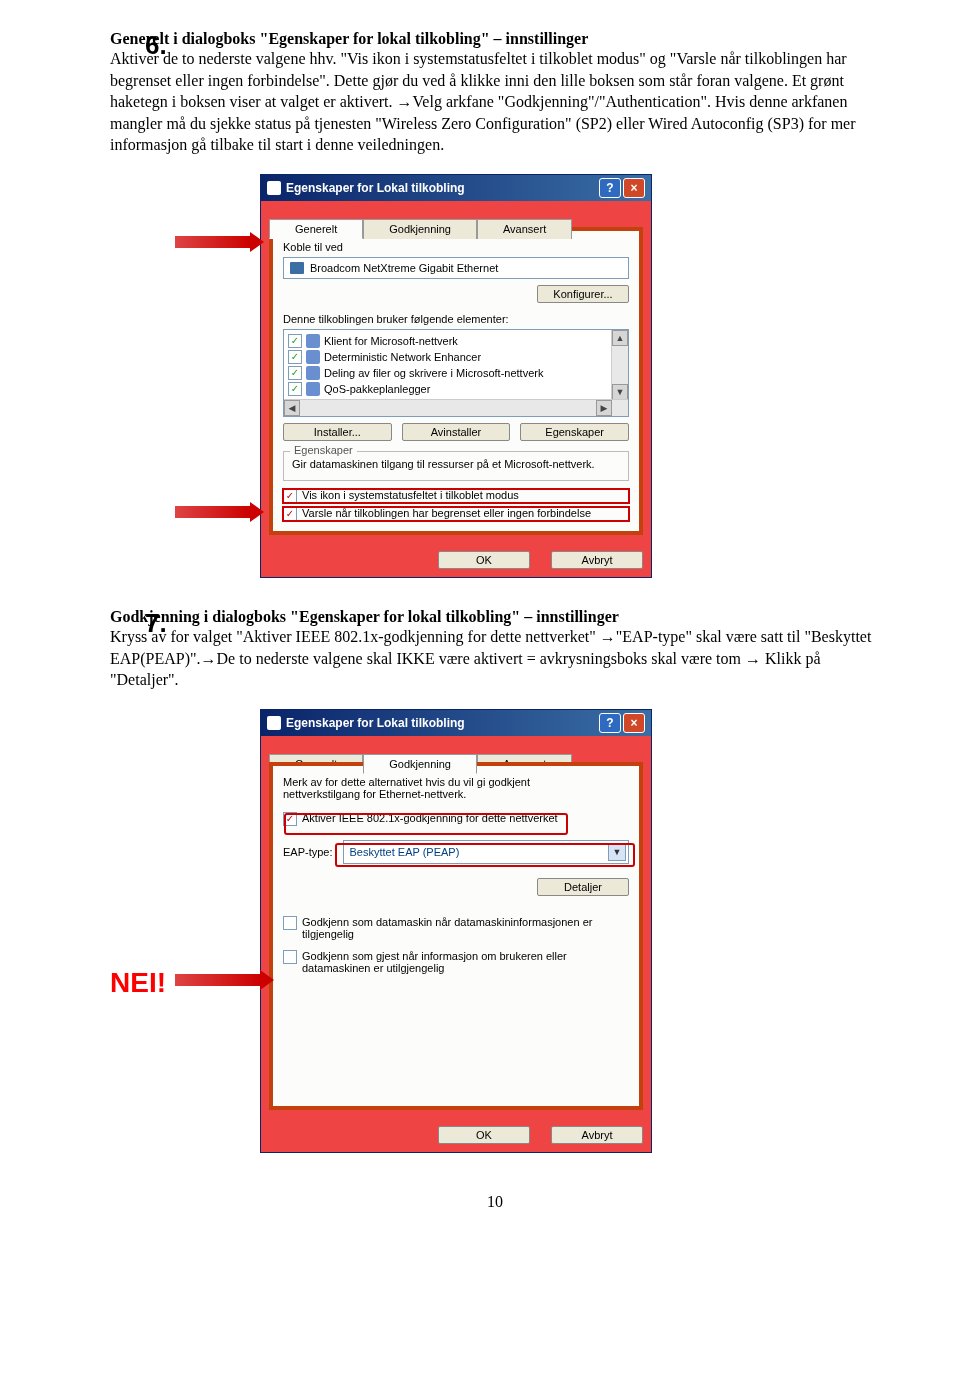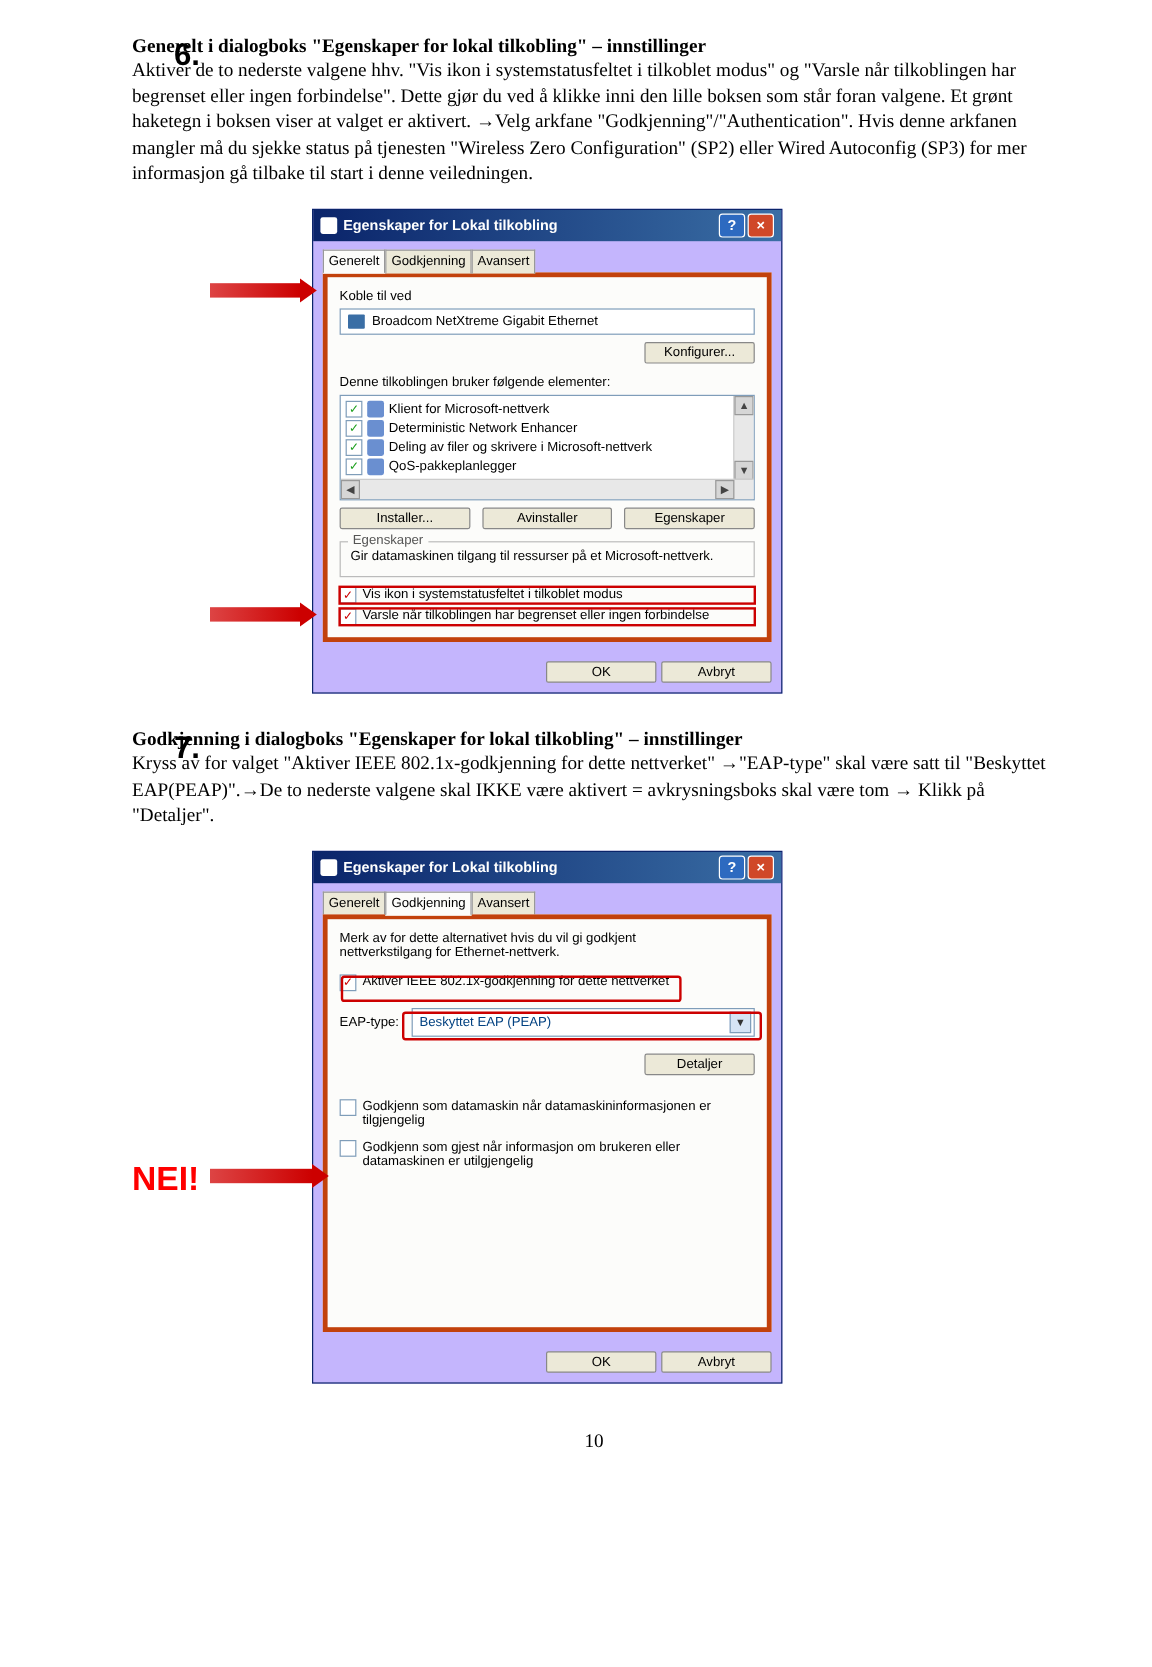--- a/index.html
+++ b/index.html
@@ -32,21 +32,21 @@
   .step-body {
     font-size: 16px;
     line-height: 1.35;
   }
   .screenshot-container {
     position: relative;
     margin: 18px 0 0 150px;
     width: 390px;
   }
   .dialog {
-    background: #c4b5fd;
+    background: #ef4444;
     border: 1px solid #0a246a;
     width: 390px;
     font-family: Tahoma, Arial, sans-serif;
     font-size: 11px;
     color: #000;
   }
   .titlebar {
     background: linear-gradient(to right, #0a246a, #3a6ea5);
     color: #fff;
     padding: 3px 6px;
@@ -84,27 +84,27 @@
     font-size: 12px;
   }
   .tb-help { background: #2d6ac0; color: #fff; }
   .tb-close { background: #d04828; color: #fff; }
   .tabs {
     padding: 6px 8px 0 8px;
     display: flex;
     gap: 0;
   }
   .tab {
-    padding: 3px 4px;
+    padding: 3px 25px;
     border: 1px solid #999;
     background: #ece9d8;
     border-bottom: none;
     font-size: 11px;
     position: relative;
-    top: 1px;
+    top: 12px;
   }
   .tab.active {
     background: #fcfcfa;
     border-bottom: 1px solid #fcfcfa;
     z-index: 2;
   }
   .tab-panel {
     margin: 0 8px 8px 8px;
     border: 4px solid #c2410c;
     background: #fcfcfa;
@@ -212,21 +212,21 @@
     color: #444;
     box-sizing: border-box;
   }
   .scroll-v .scroll-arrow:first-child { position: absolute; top: 0; }
   .scroll-v .scroll-arrow:last-child { position: absolute; bottom: 0; }
   .scroll-h .scroll-arrow:first-child { position: absolute; left: 0; }
   .scroll-h .scroll-arrow.right { position: absolute; right: 16px; }
   .btn-row3 {
     display: flex;
     gap: 10px;
-    justify-content: flex-start;
+    justify-content: flex-end;
     margin-bottom: 10px;
   }
   .fieldset {
     border: 1px solid #bbb;
     padding: 6px 8px 10px 8px;
     margin-bottom: 8px;
     position: relative;
   }
   .fieldset-legend {
     position: absolute;
@@ -243,21 +243,21 @@
   .check-row {
     display: flex;
     align-items: flex-start;
     gap: 5px;
     margin-top: 4px;
     font-size: 11px;
   }
   .dialog-footer {
     display: flex;
     justify-content: flex-end;
-    gap: 4px;
+    gap: 21px;
     padding: 8px;
   }
   .arrow-red {
     position: absolute;
     background: linear-gradient(to right, #d44, #c00);
     height: 12px;
     z-index: 5;
   }
   .arrow-red::after {
     content: "";

